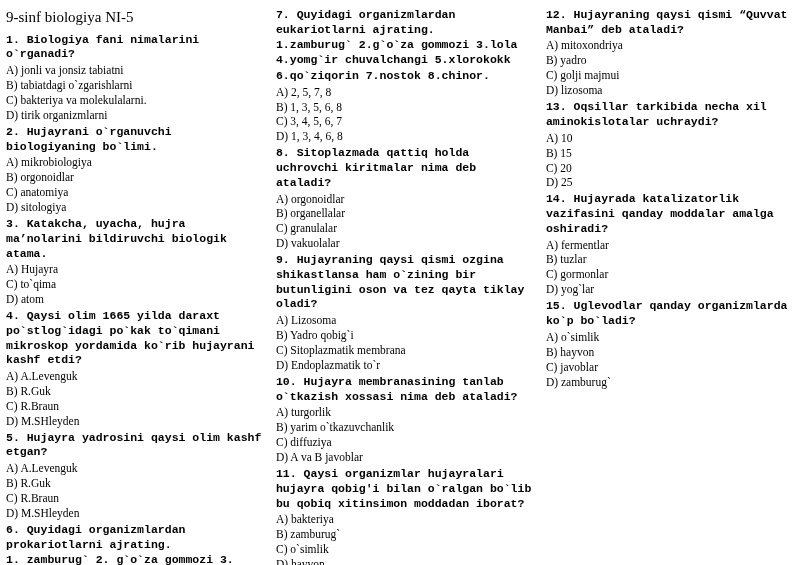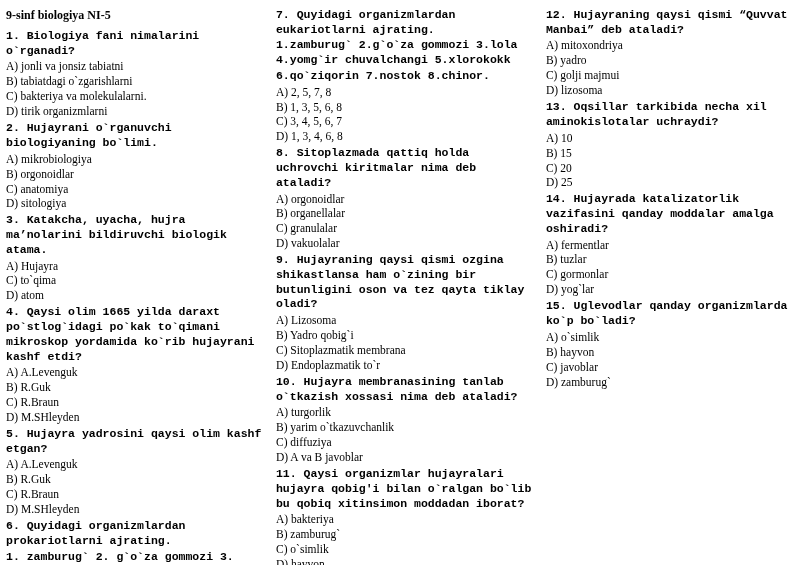--- a/index.html
+++ b/index.html
@@ -29,22 +29,22 @@
     gap: 0;
   }
   .col {
     box-sizing: border-box;
   }
   .col-1 { width: 272px; padding-right: 8px; }
   .col-2 { width: 272px; padding-right: 8px; }
   .col-3 { width: 250px; }
 
   .doc-title {
-    font-weight: bold;
-    font-size: 12px;
+    font-weight: normal;
+    font-size: 15px;
     margin: 0 0 6px 0;
     line-height: 1.25;
   }
   .q {
     font-weight: bold;
     line-height: 1.28;
     margin: 0 0 1px 0;
     font-family: Liberation Mono, monospace;
   }
   .opt {

